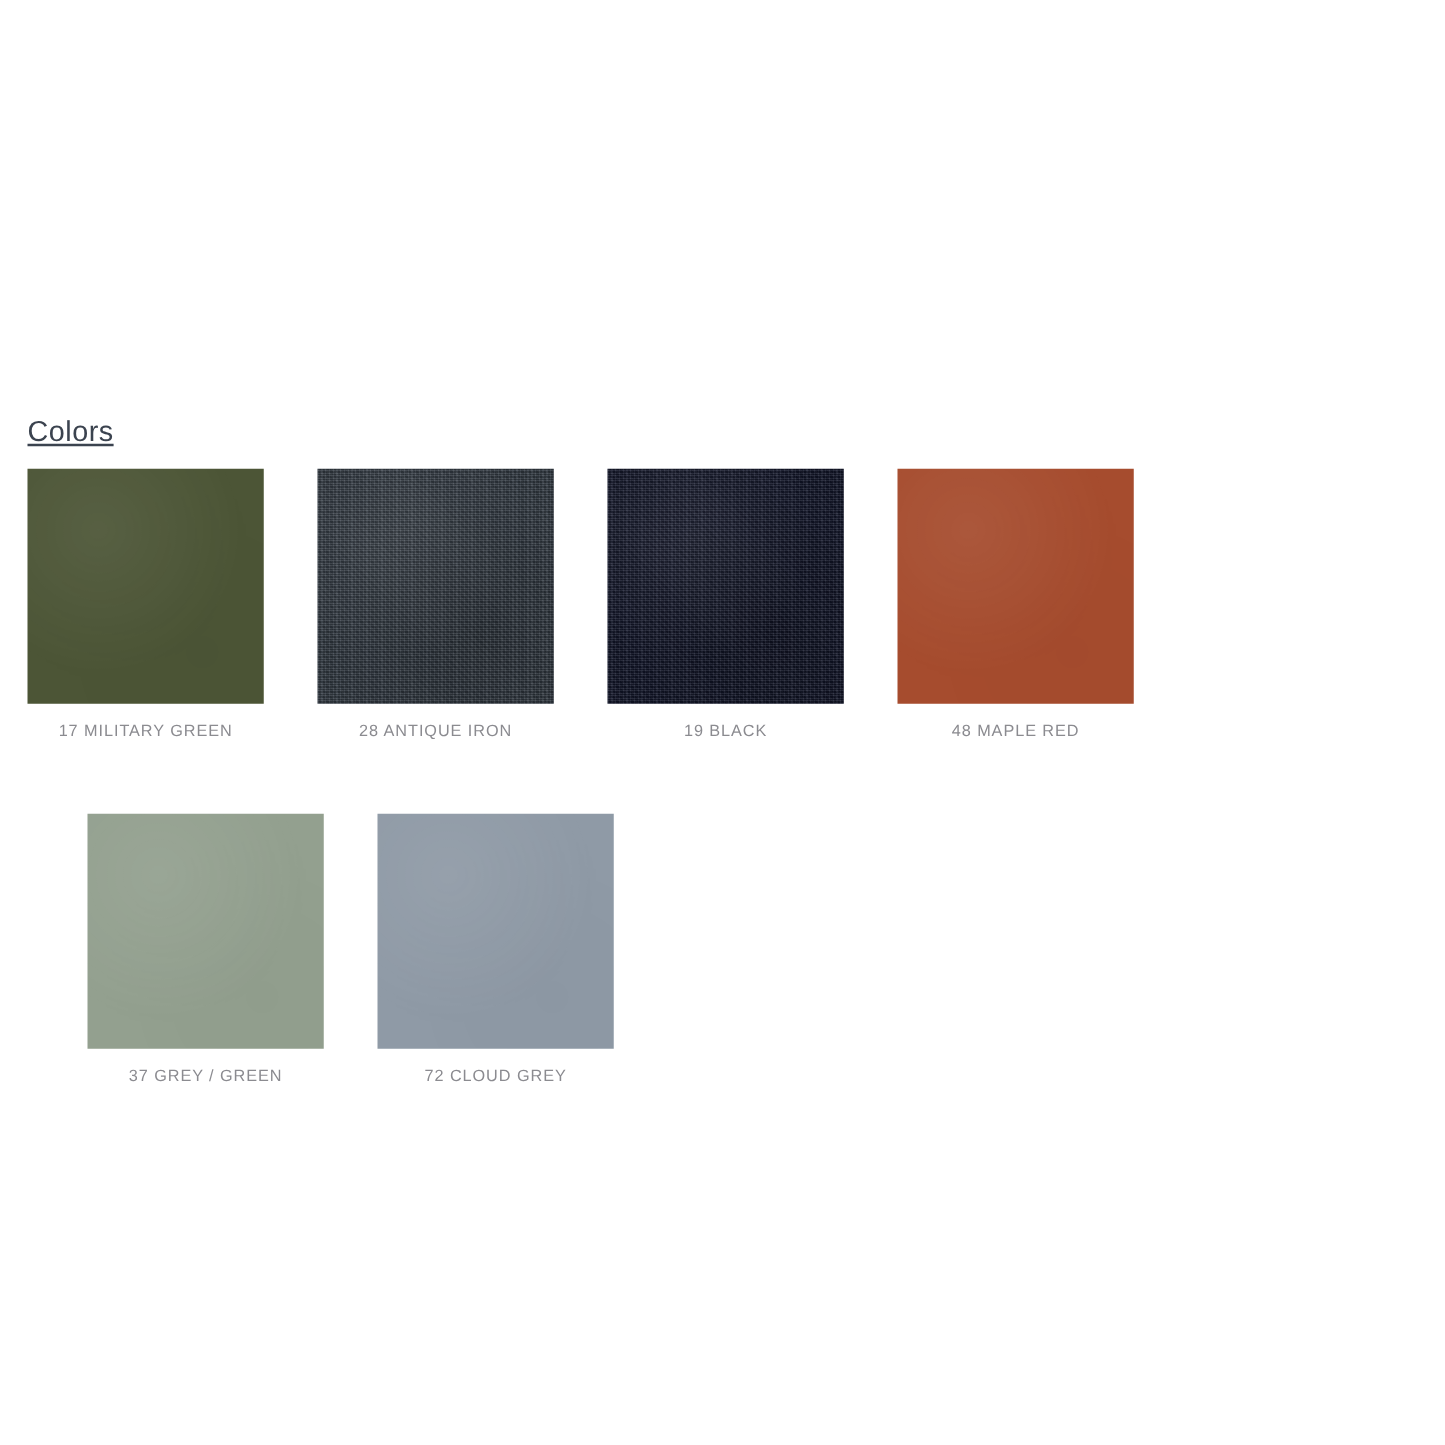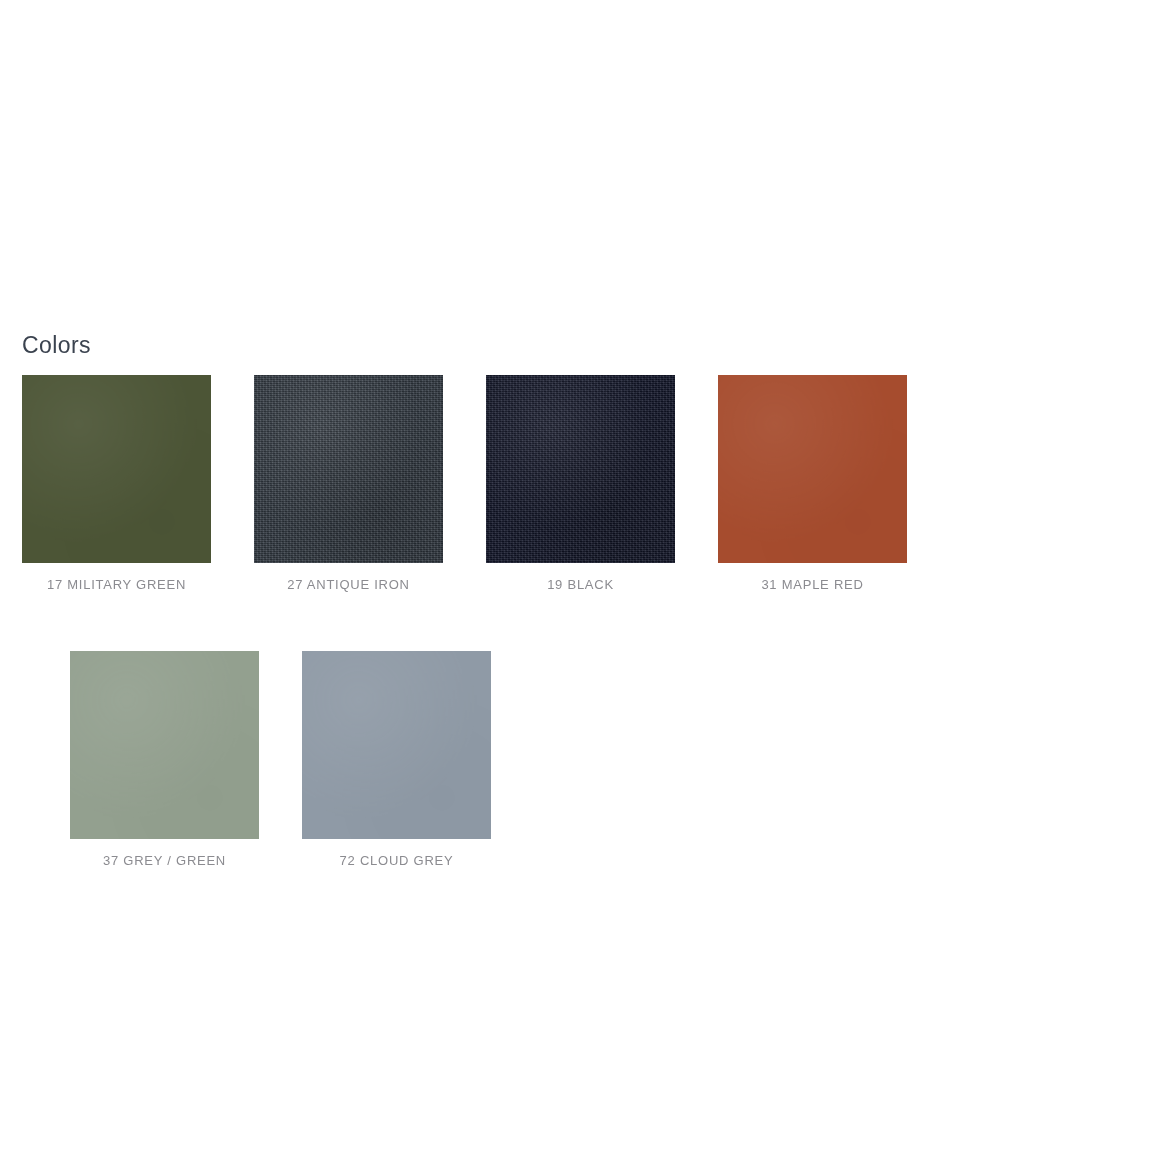--- a/index.html
+++ b/index.html
@@ -29,20 +29,21 @@
     position: absolute;
     left: 22px;
     top: 310px;
     font-family: "Liberation Sans", sans-serif;
     font-size: 23px;
     font-weight: 300;
     letter-spacing: 0.4px;
     color: #3b434f;
     line-height: 32px;
     white-space: nowrap;
+    text-decoration: underline;
   }
 
   
   .swatch-grid {
     position: absolute;
     left: 22px;
     top: 375px;
     width: 1134px;
   }
 
@@ -138,36 +139,36 @@
         <div class="swatch-chip tex-smooth" style="background-color: rgb(76, 85, 54);">
           <div class="grain"></div>
         </div>
         <div class="swatch-label">17 MILITARY GREEN</div>
       </div>
 
       <div class="swatch-cell">
         <div class="swatch-chip tex-dark" style="background-color: rgb(52, 60, 69);">
           <div class="grain"></div>
         </div>
-        <div class="swatch-label">27 ANTIQUE IRON</div>
+        <div class="swatch-label">28 ANTIQUE IRON</div>
       </div>
 
 
       <div class="swatch-cell">
         <div class="swatch-chip tex-dark" style="background-color: rgb(19, 23, 43);">
           <div class="grain"></div>
         </div>
         <div class="swatch-label">19 BLACK</div>
       </div>
 
       <div class="swatch-cell">
         <div class="swatch-chip tex-smooth" style="background-color: rgb(166, 76, 46);">
           <div class="grain"></div>
         </div>
-        <div class="swatch-label">31 MAPLE RED</div>
+        <div class="swatch-label">48 MAPLE RED</div>
       </div>
 
     </div>
 
     <div class="swatch-row">
 
       <div class="swatch-cell">
         <div class="swatch-chip tex-smooth" style="background-color: rgb(147, 160, 143);">
           <div class="grain"></div>
         </div>

